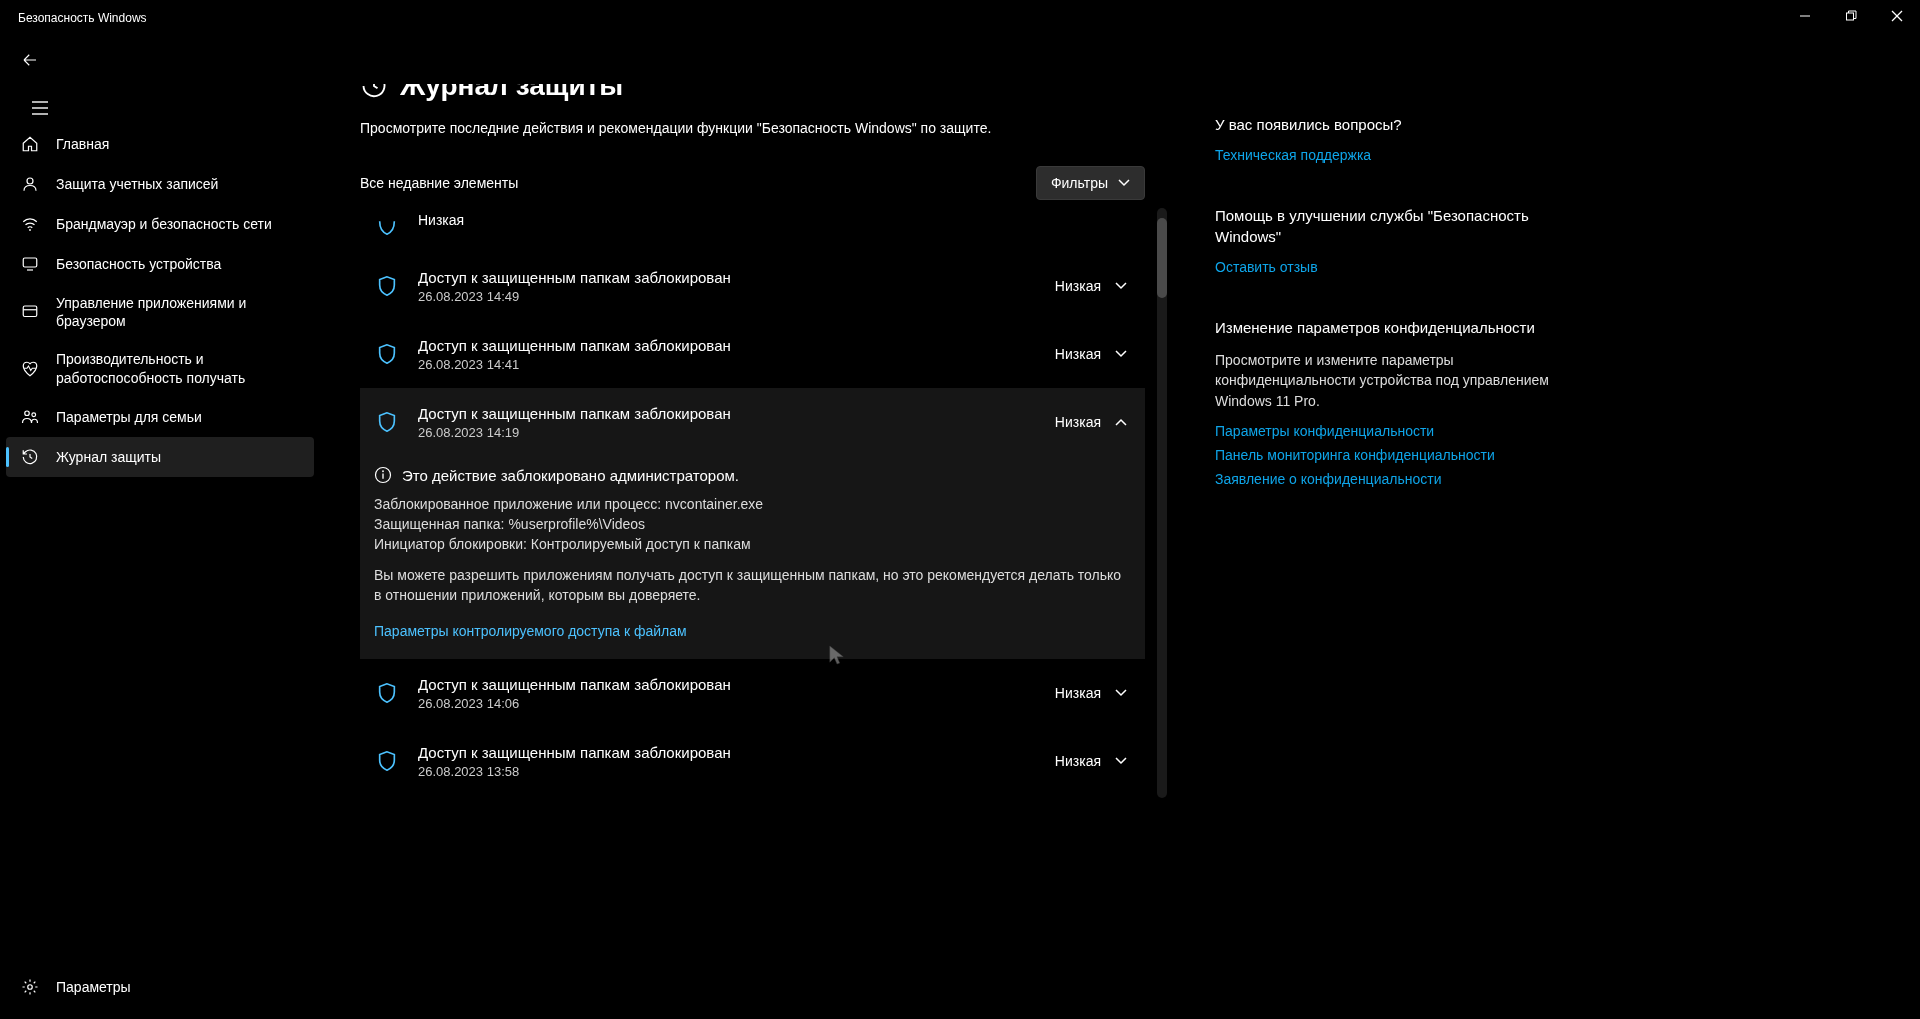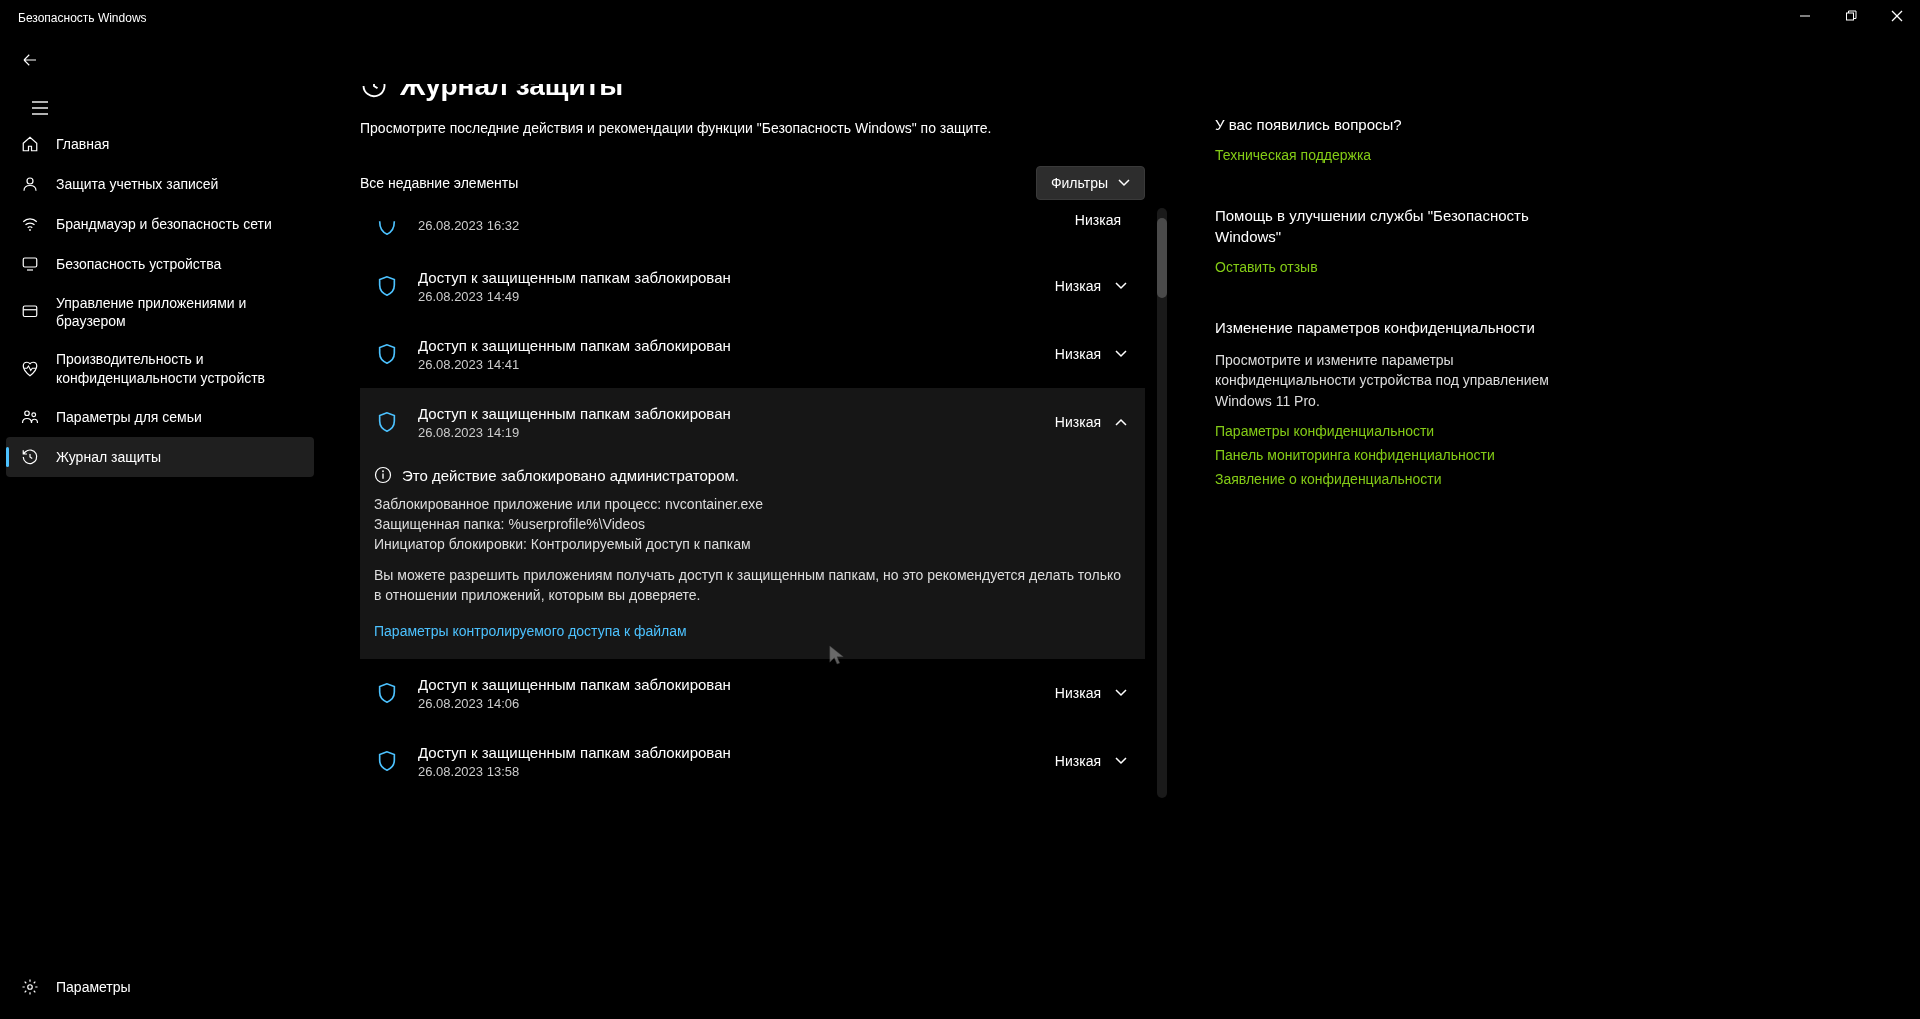--- a/index.html
+++ b/index.html
@@ -217,21 +217,21 @@
 .detail-line { font-size: 14px; color: #ddd; margin-bottom: 4px; }
 .detail-sect { margin-top: 2px; }
 .detail-note { font-size: 14px; color: #ddd; margin-top: 14px; line-height: 1.4; }
 .detail-link { color: #4cc2ff; font-size: 14px; margin-top: 18px; display: inline-block; cursor: pointer; }
 .right-panel {
   width: 420px;
   padding: 30px 40px 5px 30px;
 }
 .rp-section { margin-bottom: 42px; }
 .rp-title { font-size: 15px; margin-bottom: 12px; line-height: 1.4; }
-.rp-link { color: #84cc16; font-size: 14px; cursor: pointer; display: block; margin-bottom: 8px; }
+.rp-link { color: #0ea5e9; font-size: 14px; cursor: pointer; display: block; margin-bottom: 8px; }
 .rp-text { font-size: 14px; color: #ddd; line-height: 1.45; margin-bottom: 12px; }
 svg { display: block; }
 .cursor-ghost {
   position: absolute;
   left: 508px;
   top: 560px;
   width: 18px;
   height: 22px;
   opacity: 0.5;
   pointer-events: none;
@@ -327,21 +327,21 @@
         </span>
       <span class="nav-label">Управление приложениями и браузером</span>
     </div>
     <div class="nav-item">
       <span class="nav-icon">
           <svg width="18" height="18" viewBox="0 0 24 24">
             <path d="M12 21C12 21 3 14 3 8C3 5 5 3 8 3C10 3 12 5 12 5C12 5 14 3 16 3C19 3 21 5 21 8C21 14 12 21 12 21Z" fill="none" stroke="#fff" stroke-width="1.6"></path>
             <path d="M4 11H8L10 8L13 14L15 11H20" fill="none" stroke="#fff" stroke-width="1.4"></path>
           </svg>
         </span>
-      <span class="nav-label">Производительность и конфиденциальности устройств</span>
+      <span class="nav-label">Производительность и работоспособность получать</span>
     </div>
     <div class="nav-item">
       <span class="nav-icon">
           <svg width="18" height="18" viewBox="0 0 24 24">
             <circle cx="8" cy="7" r="3" fill="none" stroke="#fff" stroke-width="1.6"></circle>
             <circle cx="17" cy="9" r="2.5" fill="none" stroke="#fff" stroke-width="1.6"></circle>
             <path d="M2 20C2 16 5 14 8 14C11 14 14 16 14 20M14 20C14 17 16 15 18 15C20 15 22 17 22 20" fill="none" stroke="#fff" stroke-width="1.6"></path>
           </svg>
         </span>
       <span class="nav-label">Параметры для семьи</span>
@@ -394,23 +394,20 @@
       <div class="scroll-track">
         <div class="scroll-thumb"></div>
       </div>
 
       <div class="event-row partial">
         <span class="event-icon" style="align-self:flex-start; margin-top:-4px;">
             <svg width="22" height="22" viewBox="0 0 24 24">
               <path d="M4 8 C4 16 7 20 12 22C17 20 20 16 20 8" fill="none" stroke="#4cc2ff" stroke-width="1.8"></path>
             </svg>
           </span>
-        <div class="event-body">
-          <div class="event-time" style="margin-top:0;">26.08.2023 16:32</div>
-        </div>
         <span class="event-sev">Низкая</span>
       </div>
 
       <div class="event-row">
         <span class="event-icon">
             <svg width="22" height="22" viewBox="0 0 24 24">
               <path d="M12 2L4 5V11C4 16 7 20 12 22C17 20 20 16 20 11V5L12 2Z" fill="none" stroke="#4cc2ff" stroke-width="1.8"></path>
             </svg>
           </span>
         <div class="event-body">

